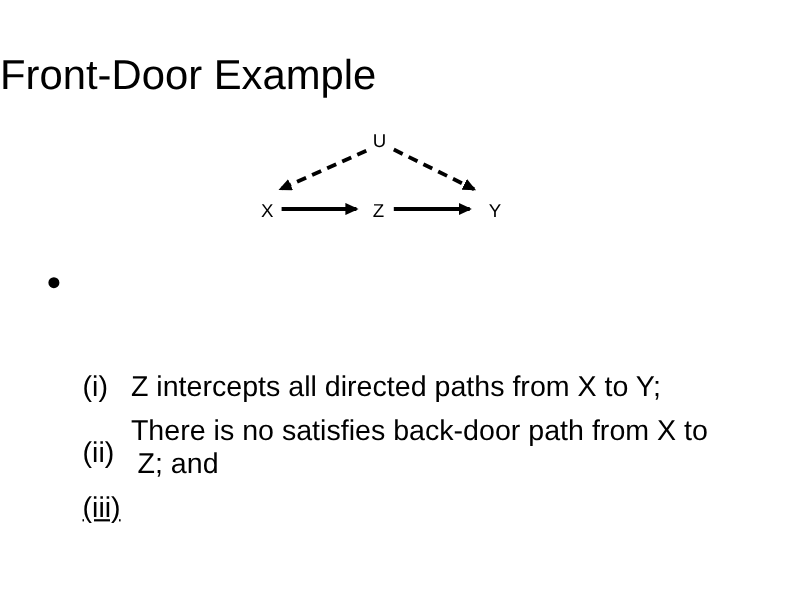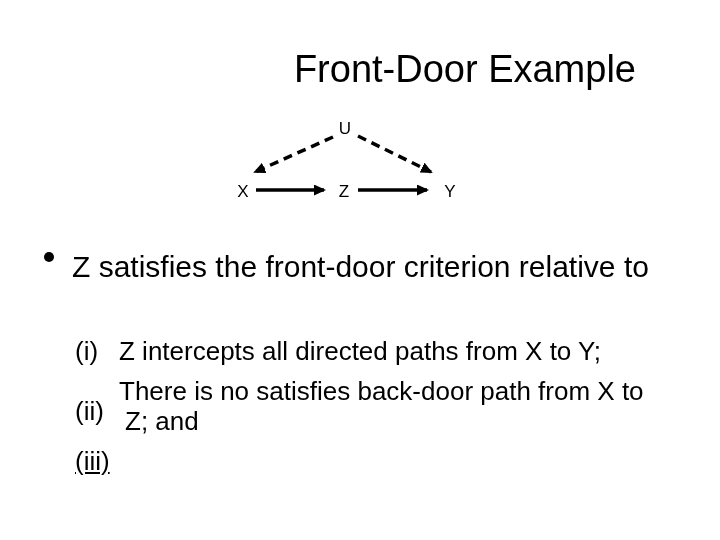--- a/index.html
+++ b/index.html
@@ -11,21 +11,21 @@
   .slide{
     position:relative;
     width:720px;height:540px;
     background:#ffffff;
     color:#000000;
     overflow:hidden;
   }
   .abs{position:absolute;white-space:nowrap;}
   .title{
     top:47px;left:0;width:636px;
-    text-align:right;
+    text-align:left;
     font-size:38px;
     line-height:44px;
     letter-spacing:0px;
   }
   .diagram{
     position:absolute;
     left:230px;top:112px;
     width:240px;height:95px;
   }
   .diagram text{
@@ -78,21 +78,20 @@
     <line x1="26" y1="78" x2="94" y2="78" stroke="#000000" stroke-width="3.5" marker-end="url(#arrow)"></line>
     <line x1="128" y1="78" x2="197" y2="78" stroke="#000000" stroke-width="3.5" marker-end="url(#arrow)"></line>
 
     <text x="115" y="22" text-anchor="middle">U</text>
     <text x="13" y="85" text-anchor="middle">X</text>
     <text x="114" y="85" text-anchor="middle">Z</text>
     <text x="220" y="85" text-anchor="middle">Y</text>
   </svg>
 
   <div class="bullet-dot"></div>
-  <div class="abs body-line l-bullet-1">Z satisfies the front-door criterion relative to</div>
 
   <div class="abs sub-line lbl-i">(i)</div>
   <div class="abs sub-line txt-i">Z intercepts all directed paths from X to Y;</div>
 
   <div class="abs sub-line lbl-ii">(ii)</div>
   <div class="abs sub-line txt-ii">There is no satisfies back-door path from X to</div>
   <div class="abs sub-line txt-ii2">Z; and</div>
 
   <div class="abs sub-line lbl-iii">(iii)</div>
 

